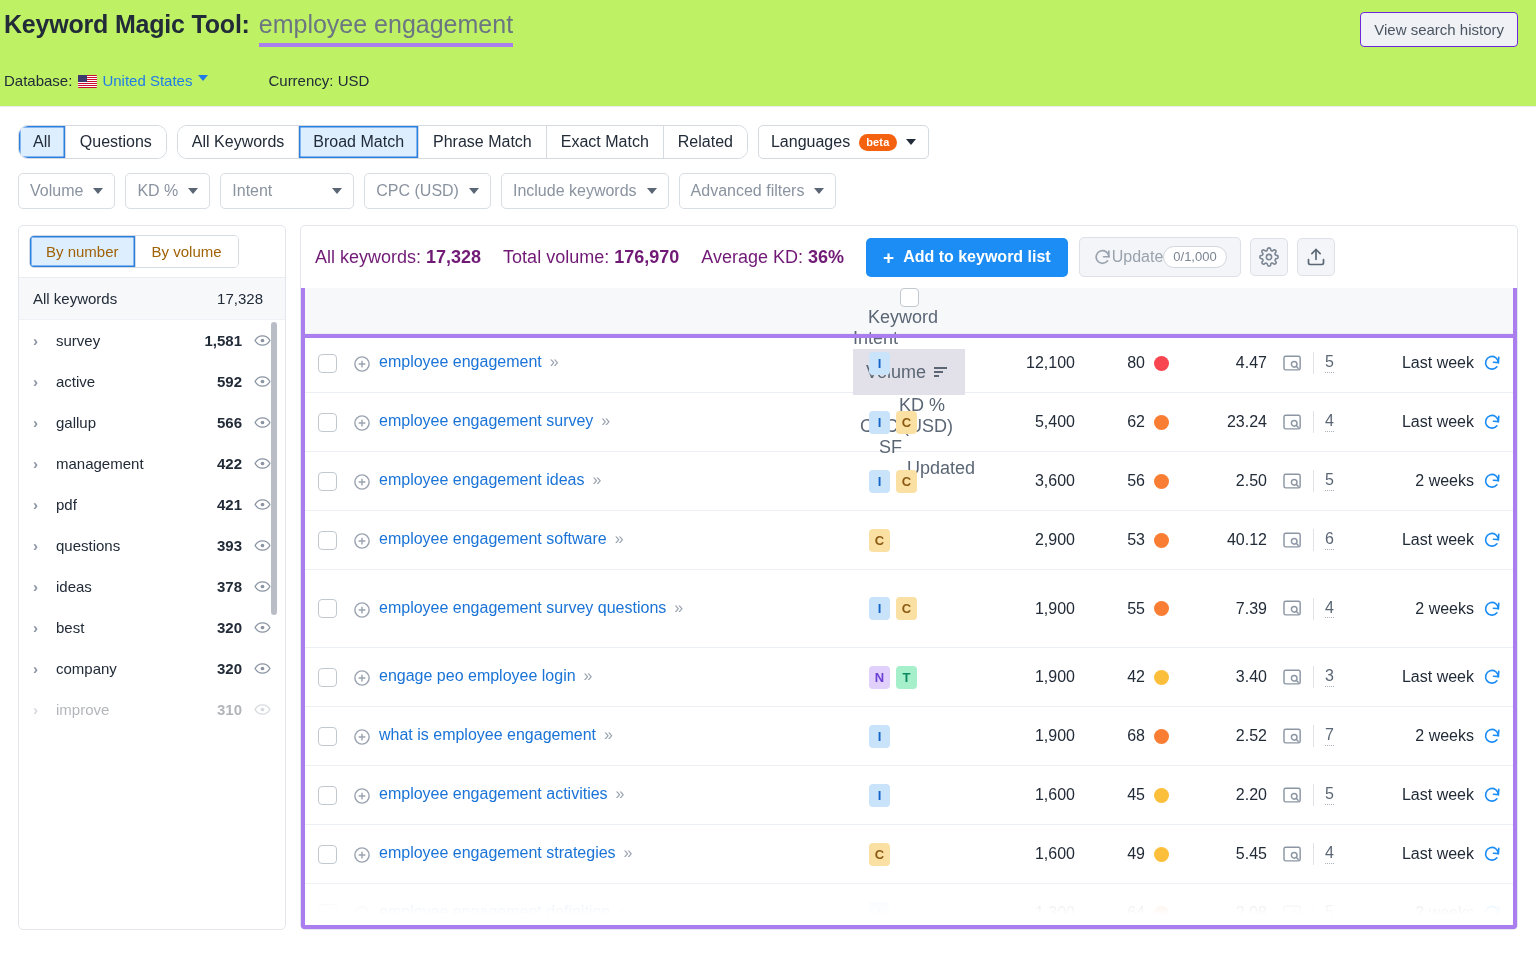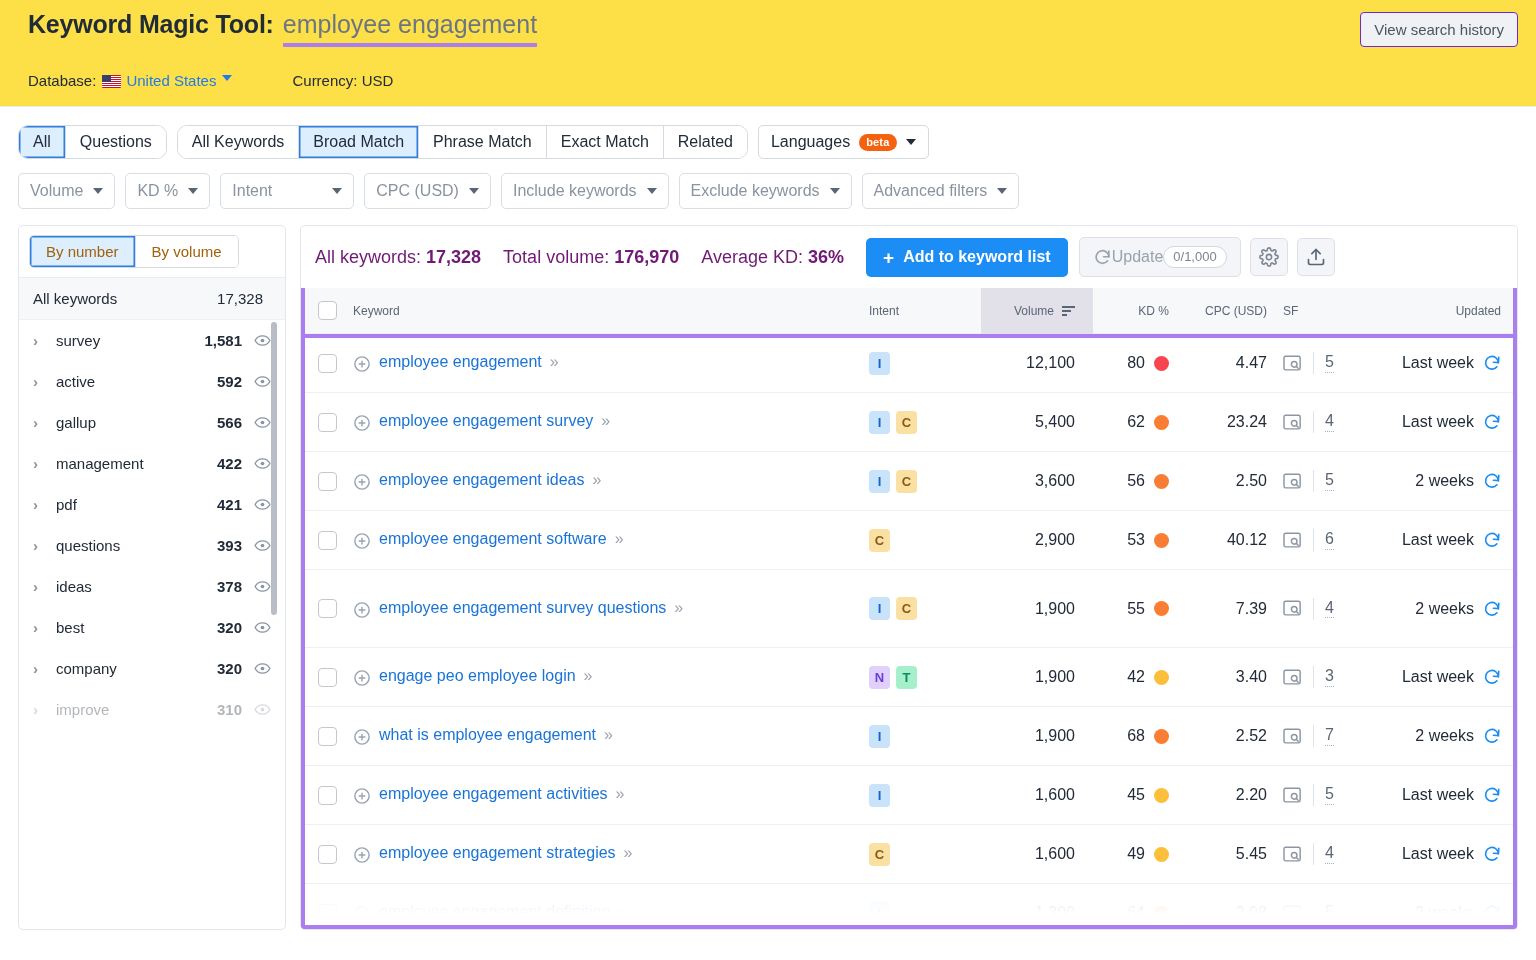--- a/index.html
+++ b/index.html
@@ -8,23 +8,23 @@
     font-family: "Liberation Sans", sans-serif;
     background: #ffffff;
     color: #222b38;
     overflow: hidden;
   }
   .page { width: 1536px; height: 960px; position: relative; background:#fff; }
 
   
   .header {
     height: 107px;
-    background: #fde047;
+    background: #bef264;
     border-bottom: 1px solid #e8ecf1;
-    padding: 10px 18px 0 28px;
+    padding: 10px 18px 0 4px;
     position: relative;
   }
   .title-row { display:flex; align-items: baseline; }
   .title-main {
     font-size: 25px; font-weight: bold; color: #222b38;
     letter-spacing: -0.2px; white-space: nowrap;
   }
   .title-query-wrap { margin-left: 9px; position: relative; padding-bottom: 8px; }
   .title-query {
     font-size: 25px; color: #6b7682; font-weight: normal;
@@ -158,21 +158,21 @@
     margin-left: 9px; width:38px; height:38px; border:1px solid #dde1e7;
     background:#f3f5f8; border-radius:5px; display:flex;
     align-items:center; justify-content:center; cursor:pointer;
   }
 
   
   .tbl-wrap { flex:1; position:relative; border:1px solid #e3e7ed; border-top:none;
     border-radius: 0 0 5px 5px; overflow:hidden; background:#fff; }
   .thead {
     display:flex; align-items:center; height:46px; background:#f6f8fa;
-    border-bottom:1px solid #eceff3; font-size:12px; color:#5b6675;
+    border-bottom:1px solid #eceff3; font-size:18px; color:#5b6675;flex-direction:column;
   }
   .thead .volcell { background:#e2e1e9; height:46px; }
   .row {
     display:flex; align-items:center; min-height:59px;
     border-bottom:1px solid #eceff3; font-size:16px;
   }
   .row.tall { min-height: 78px; }
   .c-check { width:52px; flex:none; display:flex; justify-content:center; align-items:center; }
   .cbox { width:19px; height:19px; border:1.5px solid #c2c8d0; border-radius:4px; background:#fff; cursor:pointer; }
   .c-kw { flex:1; min-width:0; display:flex; align-items:flex-start; gap:8px;
@@ -265,24 +265,20 @@
       <div class="fbtn wide">
         <span>Intent</span>
         <span class="chev gray"></span>
       </div>
       <div class="fbtn">
         <span>CPC (USD)</span>
         <span class="chev gray"></span>
       </div>
       <div class="fbtn">
         <span>Include keywords</span>
-        <span class="chev gray"></span>
-      </div>
-      <div class="fbtn">
-        <span>Exclude keywords</span>
         <span class="chev gray"></span>
       </div>
       <div class="fbtn">
         <span>Advanced filters</span>
         <span class="chev gray"></span>
       </div>
     </div>
   </div>
 
   <div class="body">

